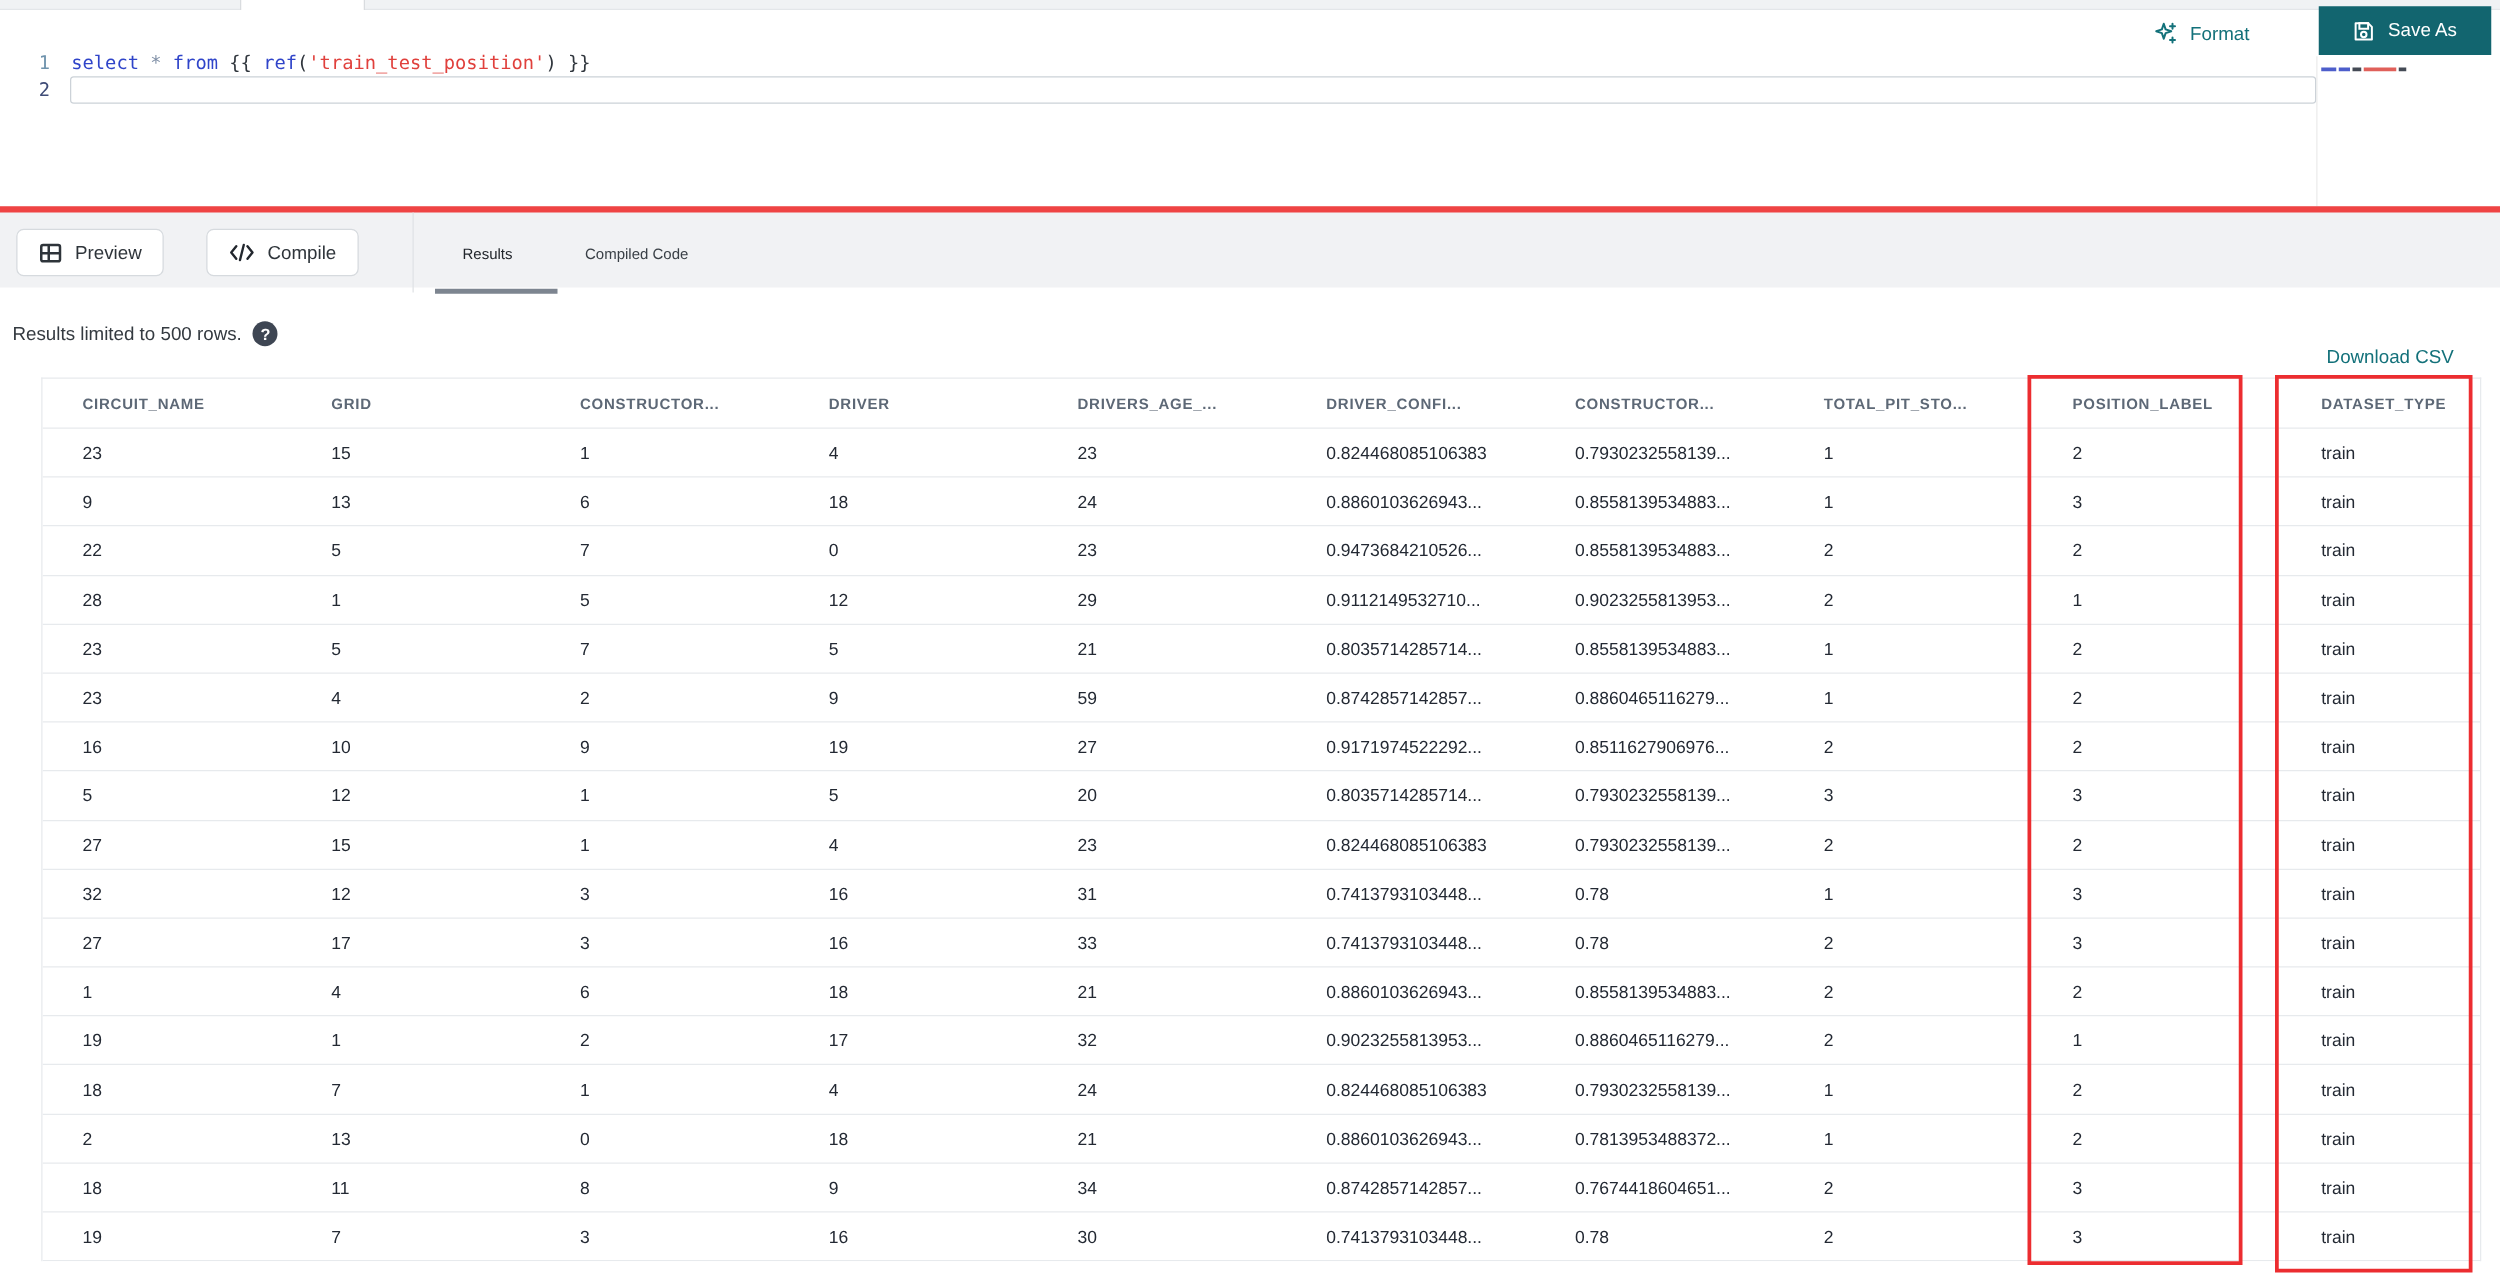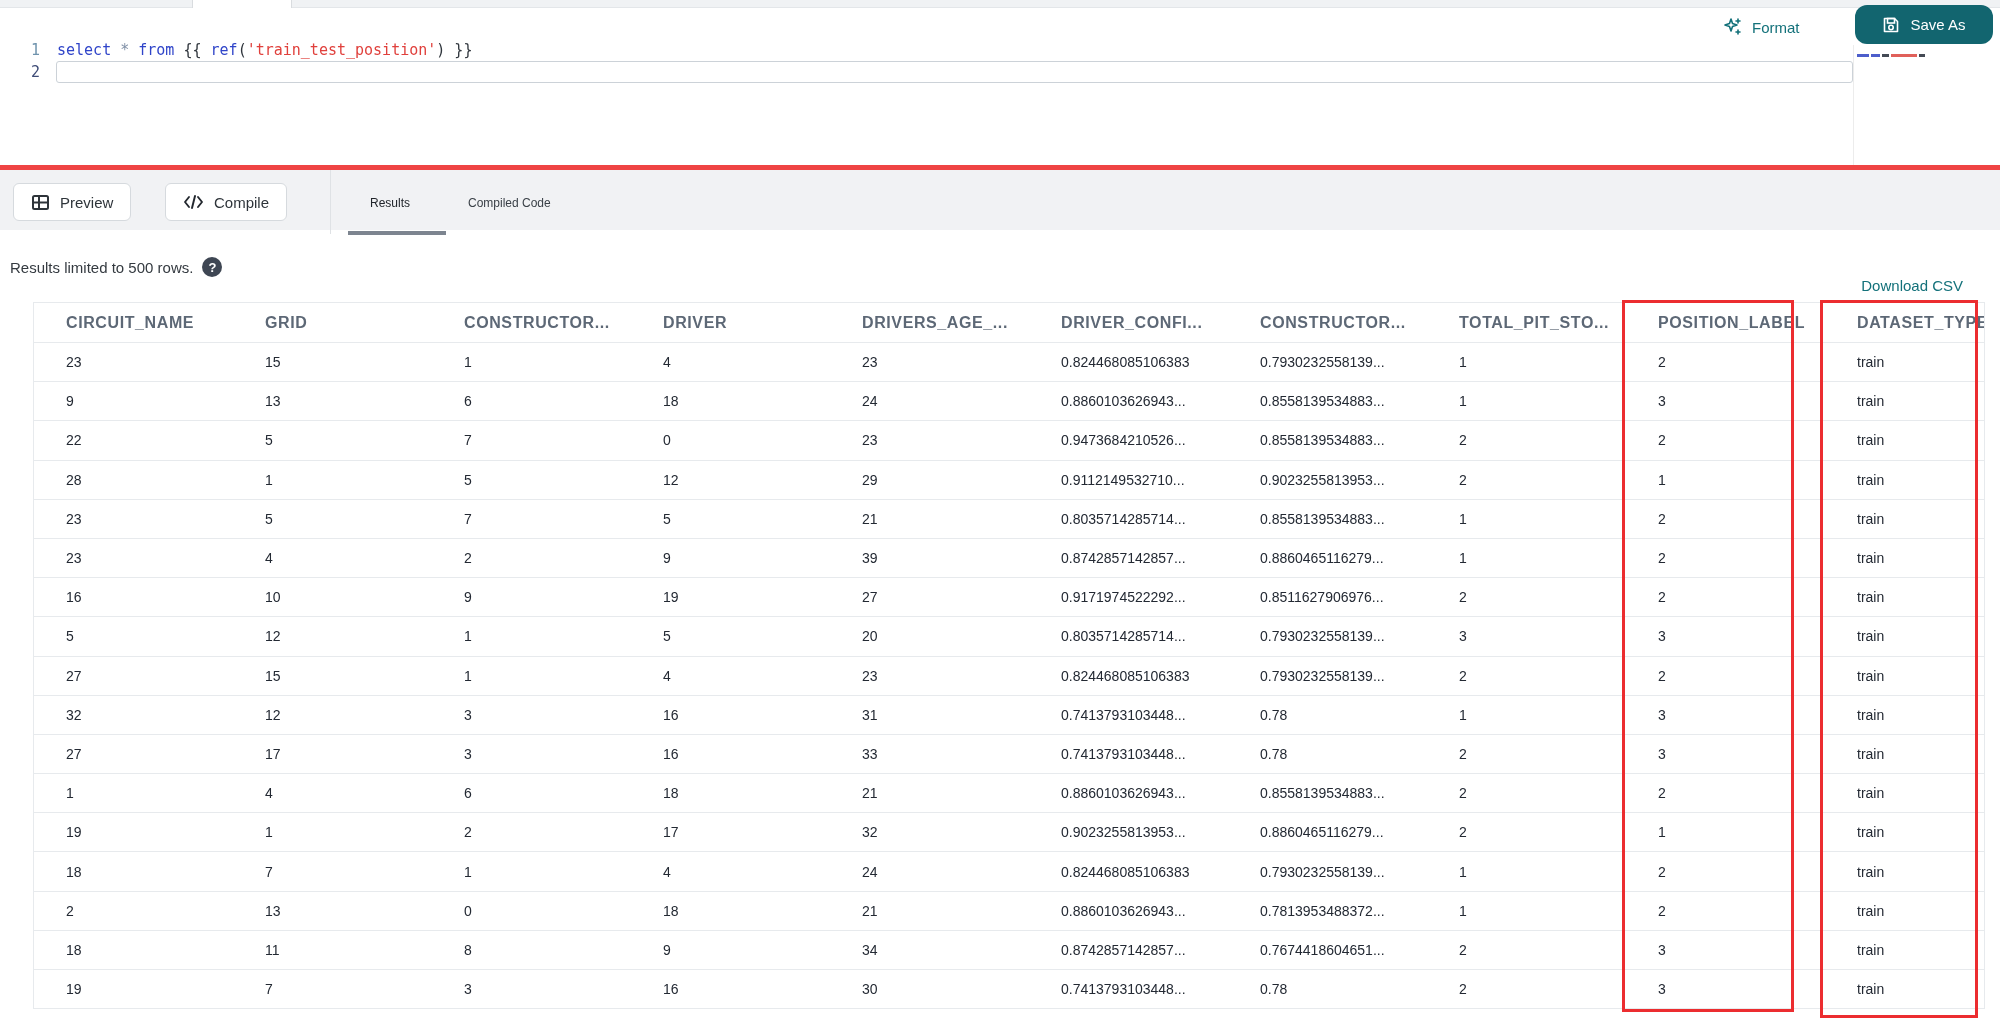--- a/index.html
+++ b/index.html
@@ -30,21 +30,21 @@
   .cursor-line-box { position:absolute; left:56px; top:52px; width:1797px; height:22px;
     border:1px solid #ccd2d8; border-radius:3px; }
   .editor-vline { position:absolute; left:1853px; top:36px; width:1px; height:124px; background:#ececec; }
   .minimap { position:absolute; left:1857px; top:44px; width:90px; height:4px; display:flex; gap:2px; align-items:center; }
   .minimap span { display:block; height:3px; }
 
   
   .format-btn { position:absolute; left:1723px; top:0px; height:36px; display:flex; align-items:center;
     gap:9px; color:#13717A; font-size:15px; cursor:pointer; }
   .saveas-btn { position:absolute; left:1855px; top:-4px; width:138px; height:39px; background:#12656F;
-    border:none; border-radius:12px; color:#ffffff; font-size:15px; font-family:"Liberation Sans",sans-serif;
+    border:none; border-radius:0; color:#ffffff; font-size:15px; font-family:"Liberation Sans",sans-serif;
     display:flex; align-items:center; justify-content:center; gap:10px; cursor:pointer; }
 
   
   .toolbar { position:absolute; top:165px; left:0; width:2000px; height:65px;
     background:#f1f2f4; border-top:5px solid #ef4444; }
   .toolbar-divider { position:absolute; left:330px; top:0; width:1px; height:64px; background:#dfe2e5; }
   .tool-btn { position:absolute; top:13px; height:38px; background:#ffffff; border:1px solid #d6dade;
     border-radius:6px; display:flex; align-items:center; gap:10px; padding:0 17px; font-size:15px;
     color:#2e343a; font-family:"Liberation Sans",sans-serif; cursor:pointer; }
   .btn-preview { left:13px; }
@@ -61,21 +61,21 @@
     font-size:13px; font-weight:bold; display:flex; align-items:center; justify-content:center; cursor:pointer; }
   .download-csv { position:absolute; right:37px; top:259px; color:#13717A; font-size:15px;
     text-decoration:none; cursor:pointer;margin-top:18px; }
 
   
   .table { position:absolute; left:33px; top:302px; width:1952px;
     border-top:1px solid #e7eaed; border-left:1px solid #e7eaed; border-right:1px solid #e7eaed;
     overflow:hidden; background:#fff; }
   .thead, .tr { display:grid; grid-template-columns:repeat(10, 199px); align-items:center; }
   .thead { height:40px; border-bottom:1px solid #e7eaed; }
-  .th { padding-left:32px; font-size:16px; font-weight:700; color:#5d6876; letter-spacing:0.6px;
+  .th { padding-left:32px; font-size:12px; font-weight:700; color:#5d6876; letter-spacing:0.6px;
     white-space:nowrap; overflow:hidden; }
   .tr { height:39.2px; border-bottom:1px solid #e7eaed; }
   .td { padding-left:32px; font-size:14px; color:#232933; white-space:nowrap; overflow:hidden; }
 
   
   .red-box { position:absolute; border:3px solid #EC2D30; pointer-events:none; }
   .red-box-1 { left:1622px; top:300px; width:172px; height:712px; }
   .red-box-2 { left:1820px; top:300px; width:158px; height:718px; }
 
   svg { display:block; }
@@ -221,21 +221,21 @@
         <div class="td">0.8558139534883...</div>
         <div class="td">1</div>
         <div class="td">2</div>
         <div class="td">train</div>
       </div>
       <div class="tr">
         <div class="td">23</div>
         <div class="td">4</div>
         <div class="td">2</div>
         <div class="td">9</div>
-        <div class="td">39</div>
+        <div class="td">59</div>
         <div class="td">0.8742857142857...</div>
         <div class="td">0.8860465116279...</div>
         <div class="td">1</div>
         <div class="td">2</div>
         <div class="td">train</div>
       </div>
       <div class="tr">
         <div class="td">16</div>
         <div class="td">10</div>
         <div class="td">9</div>

